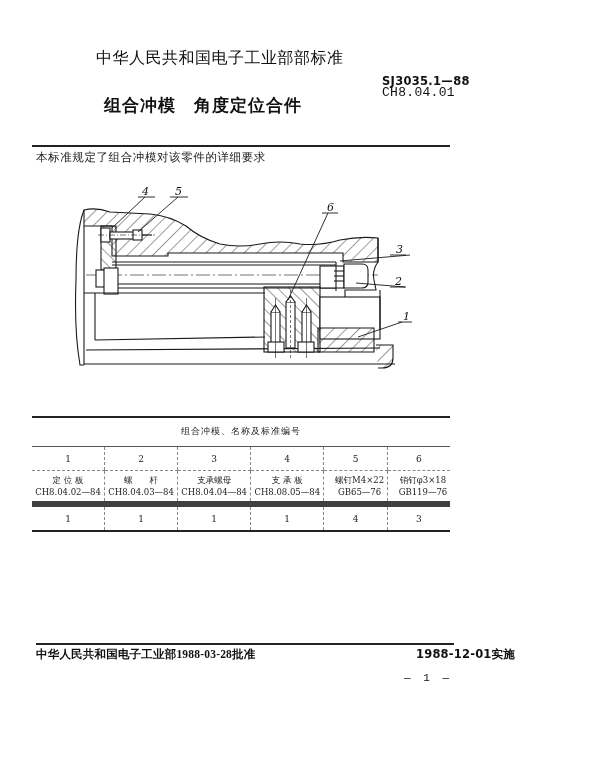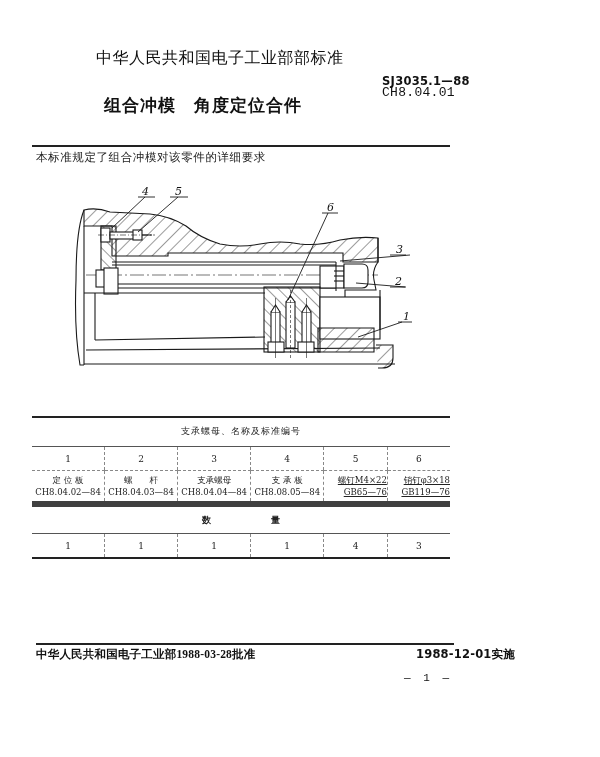--- a/index.html
+++ b/index.html
@@ -13,21 +13,21 @@
   .hdr-title .gap { display: inline-block; width: 18px; }
   .rule { position: absolute; background: #222; }
   .intro { left: 36px; top: 150px; font-size: 11.5px; letter-spacing: 0.6px; color: #222; }
   .drawing { position: absolute; left: 0; top: 180px; width: 460px; height: 215px; }
   .tbl { position: absolute; left: 32px; top: 416px; width: 418px; border-collapse: collapse; font-size: 8.5px; color: #222; }
   .tbl td { text-align: center; border-left: 1px dashed #888; padding: 0; }
   .tbl td:first-child { border-left: none; }
   .tbl tr.caption td { height: 30px; font-size: 9px; letter-spacing: 1px; border-left: none; border-bottom: 1px solid #555; }
   .tbl tr.nums td { height: 23px; border-bottom: 1px dashed #888; font-size: 9px; }
   .tbl tr.names td { height: 30px; border-bottom: 6px solid #404040; line-height: 12px; font-size: 8.5px; }
-  .tbl tr.names td.left { text-align: right; padding-left: 8px; text-decoration: underline; }
+  .tbl tr.names td.left { text-align: center; padding-left: 8px; }
   .tbl tr.qtyhead td { height: 26px; border-left: none; border-bottom: 1px solid #555; font-weight: bold; font-size: 9px; letter-spacing: 60px; text-indent: 60px; }
   .tbl tr.qty td { height: 23px; font-size: 9px; border-bottom: 2px solid #222; }
   .tbl-top { position: absolute; left: 32px; top: 416px; width: 418px; height: 2px; background: #222; }
   .foot-left { left: 36px; top: 647px; font-family: Liberation Serif, serif; font-weight: bold; font-size: 11.5px; letter-spacing: 0.2px; }
   .foot-right { left: 384px; top: 647px; font-family: "DejaVu Sans", sans-serif; font-weight: bold; font-size: 11.5px; letter-spacing: 0.2px; margin-left: 32px; }
   .page-no { left: 404px; top: 672px; font-size: 11px; letter-spacing: 3px; }
 </style>
 </head>
 <body>
 
@@ -133,21 +133,21 @@
     <text x="396" y="253">3</text>
     <text x="395" y="285">2</text>
     <text x="403" y="320">1</text>
   </g>
 </svg>
 
 <div class="tbl-top"></div>
 <table class="tbl">
   <tbody>
       <tr class="caption">
-    <td colspan="6">支承螺母、名称及标准编号</td>
+    <td colspan="6">组合冲模、名称及标准编号</td>
   </tr>
   <tr class="nums">
     <td>1</td>
     <td>2</td>
     <td>3</td>
     <td>4</td>
     <td>5</td>
     <td>6</td>
   </tr>
   <tr class="names">
@@ -169,23 +169,20 @@
         </td>
     <td class="left">
           <div>螺钉M4×22</div>
           <div>GB65—76</div>
         </td>
     <td class="left">
           <div>销钉φ3×18</div>
           <div>GB119—76</div>
         </td>
   </tr>
-  <tr class="qtyhead">
-    <td colspan="6">数量</td>
-  </tr>
   <tr class="qty">
     <td>1</td>
     <td>1</td>
     <td>1</td>
     <td>1</td>
     <td>4</td>
     <td>3</td>
   </tr>
 </tbody>
   </table>

